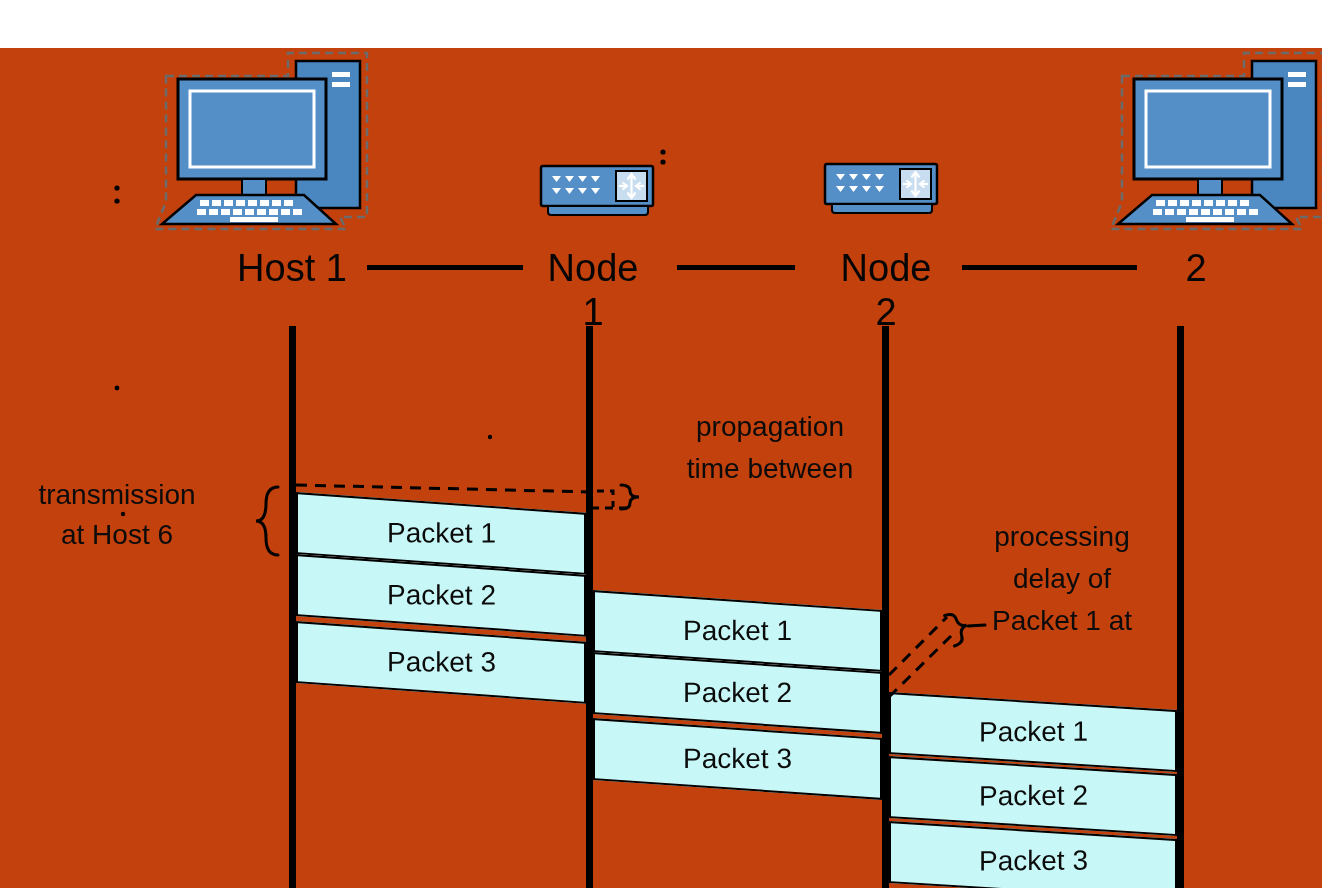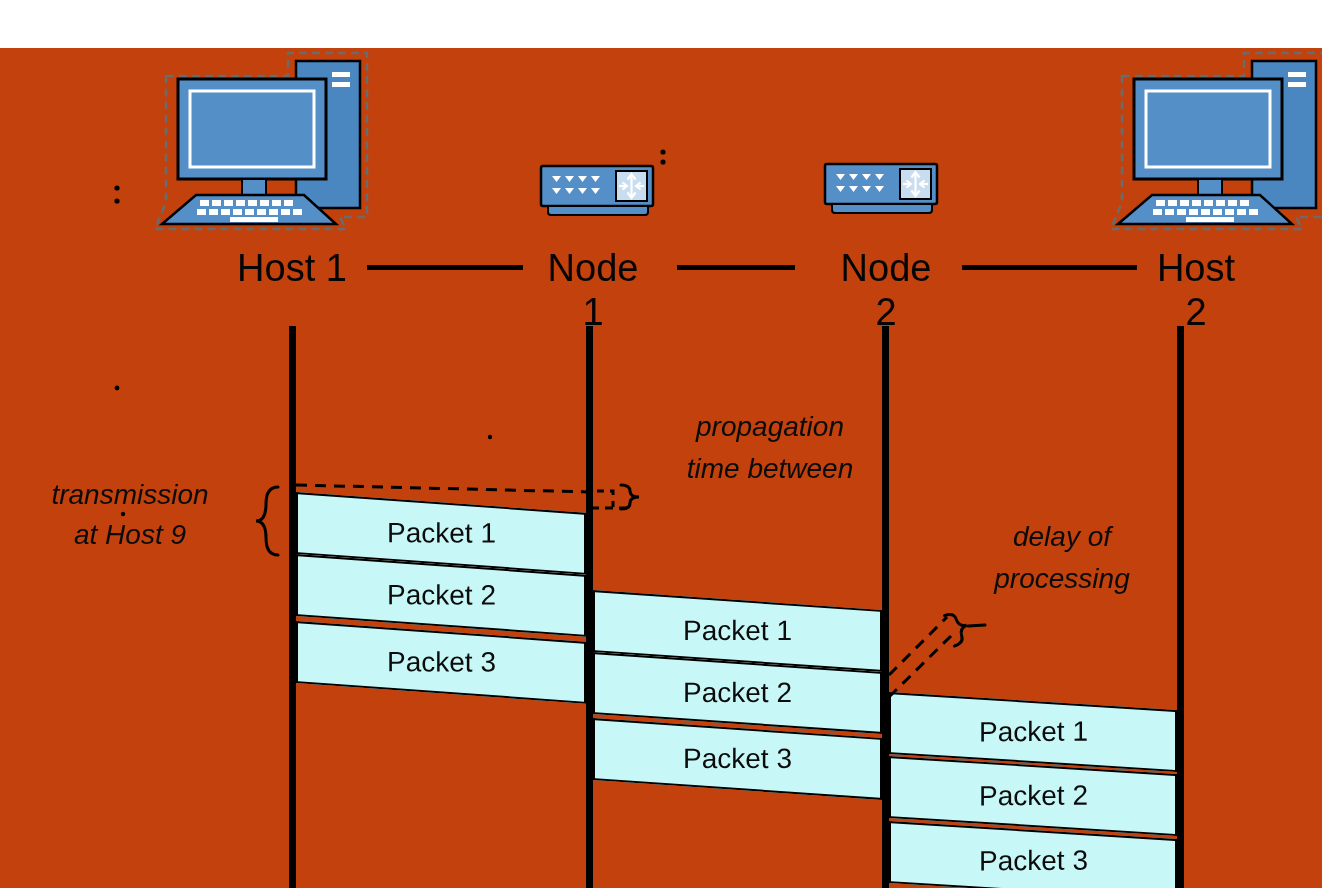--- a/index.html
+++ b/index.html
@@ -21,21 +21,21 @@
   
   .packet{
     position:absolute;height:62px;background:#c8f7f7;border:2.5px solid #000;
     box-sizing:border-box;transform-origin:0 0;display:flex;align-items:center;justify-content:center;
   }
   .col1{left:296px;width:290px;transform:skewY(4.1deg);}
   .col2{left:593px;width:289px;transform:skewY(3.96deg);}
   .col3{left:889px;width:288px;transform:skewY(3.58deg);}
   .packet-label{font-size:28px;color:#0b0b0b;transform:skewY(-4deg);white-space:nowrap;}
   
-  .annot{position:absolute;text-align:center;font-size:28px;line-height:42px;color:#0b0b0b;font-style:italic;}
+  .annot{position:absolute;text-align:center;font-size:28px;line-height:42px;color:#0b0b0b;}
   .annot span{display:block;}
   svg{display:block;}
 </style>
 </head>
 <body>
 
 <div id="stage">
 
   <svg class="abs" style="left:152px;top:2px" width="224" height="186" viewBox="0 0 224 186">
     <path d="M 14,26 H 136 V 3 H 215 V 167 H 188 L 194,179 H 3 L 14,152 Z" fill="none" stroke="#6b6b6b" stroke-width="2.5" stroke-dasharray="8 5"></path>
@@ -154,21 +154,20 @@
   </div>
   <div class="node-label" style="left:533px;width:120px">
     <span>Node</span>
     <span>1</span>
   </div>
   <div class="node-label" style="left:826px;width:120px">
     <span>Node</span>
     <span>2</span>
   </div>
   <div class="node-label" style="left:1136px;width:120px">
-    <span>Host</span>
     <span>2</span>
   </div>
 
   <div class="connector" style="left:367px;width:156px"></div>
   <div class="connector" style="left:677px;width:118px"></div>
   <div class="connector" style="left:962px;width:175px"></div>
 
   <div class="timeline" style="left:289px"></div>
   <div class="timeline" style="left:586px"></div>
   <div class="timeline" style="left:882px"></div>
@@ -226,28 +225,29 @@
       <circle cx="117" cy="140" r="2.6"></circle>
       <circle cx="117" cy="153" r="2.6"></circle>
       <circle cx="117" cy="340" r="2.4"></circle>
       <circle cx="663" cy="104" r="2.6"></circle>
       <circle cx="663" cy="114" r="2.6"></circle>
       <circle cx="123" cy="466" r="2.2"></circle>
       <circle cx="490" cy="389" r="2.2"></circle>
     </g>
   </svg>
 
-  <div class="annot" style="left:14px;top:427px;width:232px;line-height:40px">
+  <div class="annot" style="left:1px;top:427px;width:232px;line-height:40px">
     <span>transmission</span>
-    <span>at Host 9</span>
+    <span>at Host 6</span>
   </div>
 
   <div class="annot" style="left:640px;top:358px;width:260px">
     <span>propagation</span>
     <span>time between</span>
   </div>
 
   <div class="annot" style="left:947px;top:468px;width:230px">
+    <span>processing</span>
     <span>delay of</span>
-    <span>processing</span>
+    <span>Packet 1 at</span>
   </div>
 
 </div>
 
 </body></html>

